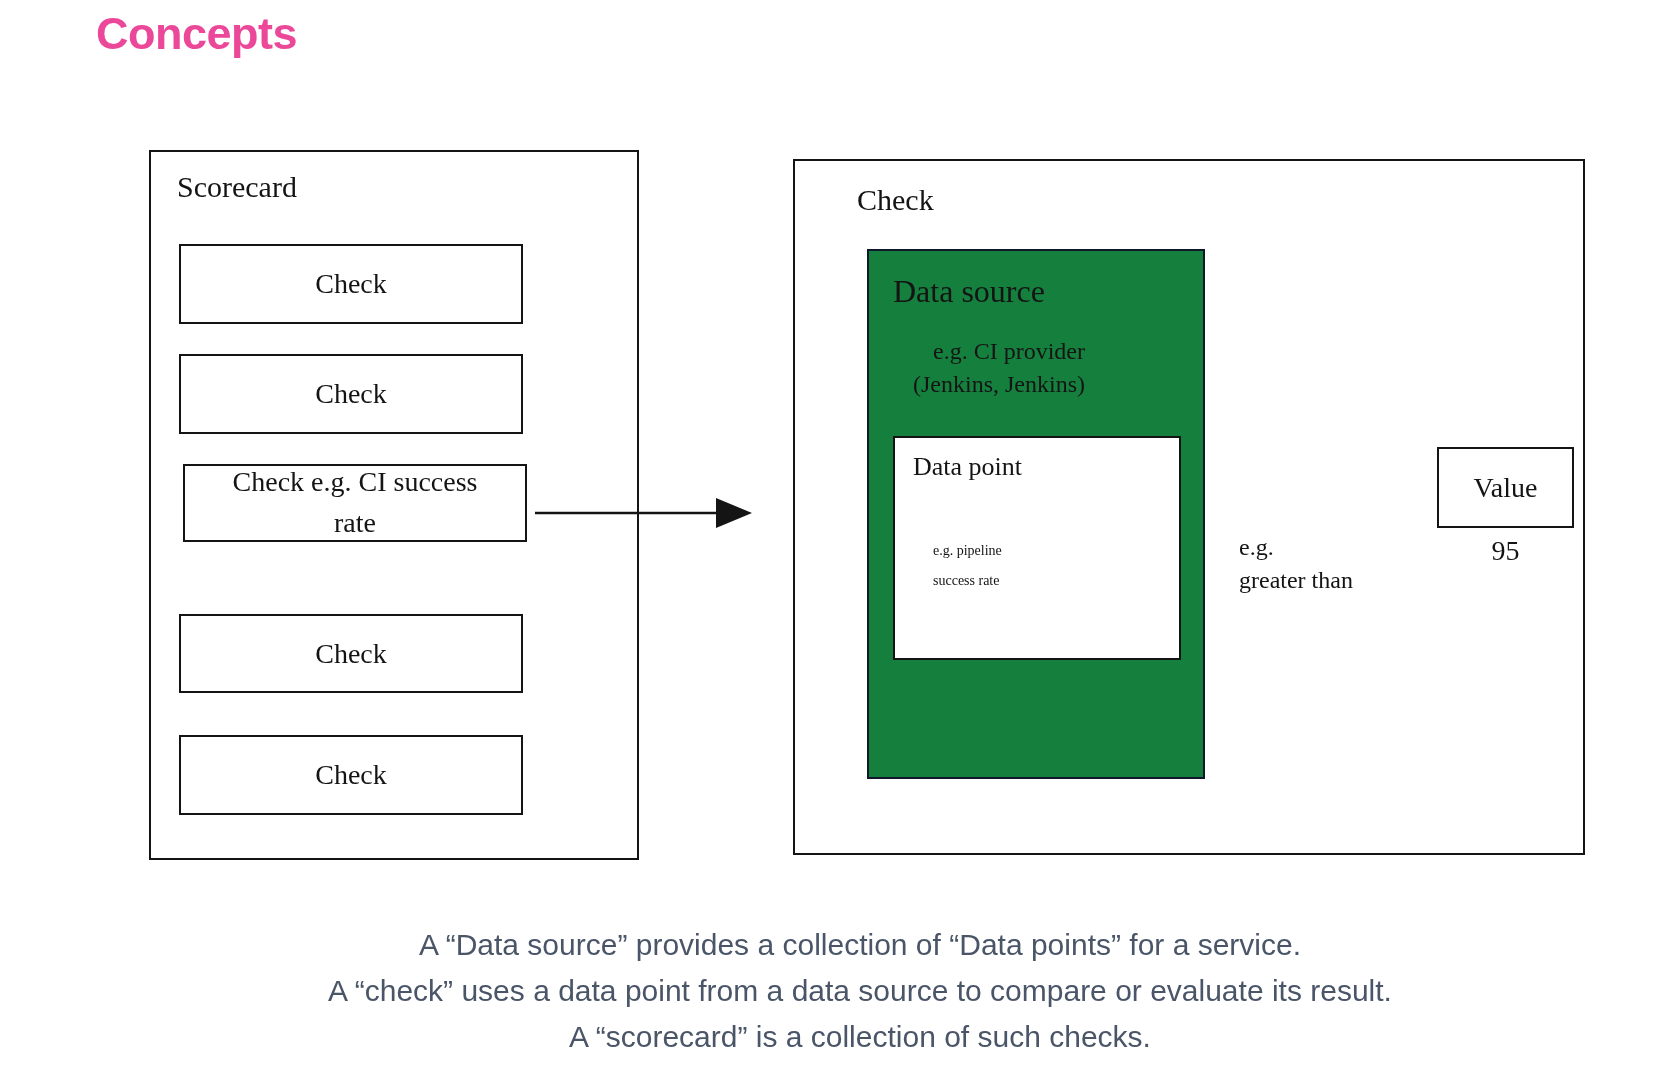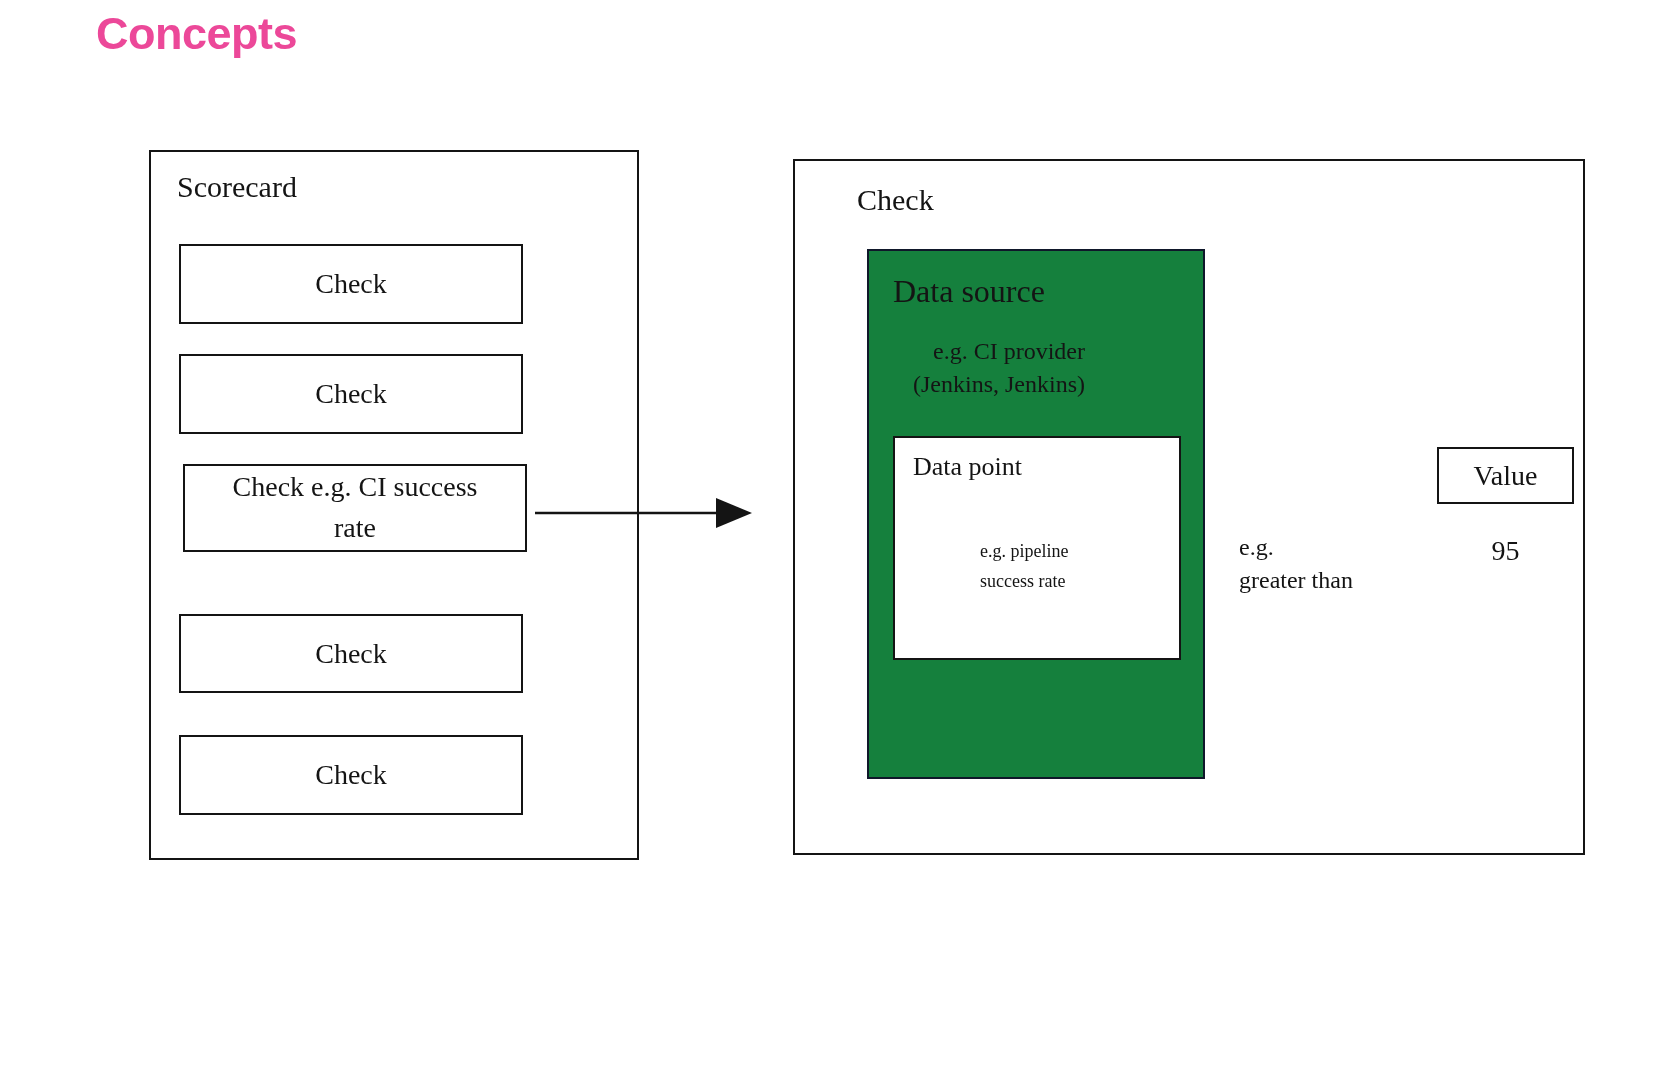--- a/index.html
+++ b/index.html
@@ -44,21 +44,21 @@
     border: 2px solid #141414;
     background: #ffffff;
     display: flex;
     align-items: center;
     justify-content: center;
     text-align: center;
     font-size: 28px;
   }
   .check-1 { left: 28px; top:  92px; width: 344px; height: 80px; }
   .check-2 { left: 28px; top: 202px; width: 344px; height: 80px; }
-  .check-3 { left: 32px; top: 312px; width: 344px; height: 88px; align-items: center; }
+  .check-3 { left: 32px; top: 312px; width: 344px; height: 78px; align-items: center; }
   .check-3 span { display: inline-block; max-width: 292px; line-height: 1.45; }
   .check-4 { left: 28px; top: 462px; width: 344px; height: 79px; }
   .check-5 { left: 28px; top: 583px; width: 344px; height: 80px; }
 
   .arrow-svg { position: absolute; left: 530px; top: 494px; }
 
   .datasource-box {
     position: absolute;
     left: 72px; top: 88px; width: 338px; height: 530px;
     border: 2px solid #0f172a;
@@ -67,32 +67,32 @@
   .ds-label { position: absolute; left: 24px; top: 22px; font-size: 32px; white-space: nowrap; }
   .ds-example { position: absolute; left: 44px; top: 84px; font-size: 24px; line-height: 33px; white-space: nowrap; text-align: right; }
   .datapoint-box {
     position: absolute;
     left: 24px; top: 185px; width: 288px; height: 224px;
     border: 2px solid #141414;
     background: #ffffff;
     padding-left: 33px;
   }
   .dp-label { position: absolute; left: 18px; top: 14px; font-size: 26px; white-space: nowrap; }
-  .dp-example { position: absolute; left: 38px; top: 98px; font-size: 18px; line-height: 30px; white-space: nowrap; margin-left: 47px; }
+  .dp-example { position: absolute; left: 38px; top: 98px; font-size: 14px; line-height: 30px; white-space: nowrap; }
 
   .operator-box {
     position: absolute;
     left: 429px; top: 284px; width: 190px; height: 66px;
     border: 2px solid #141414;
     display: flex; align-items: center; justify-content: center;
     font-size: 29px;
   }
   .value-box {
     position: absolute;
-    left: 642px; top: 286px; width: 137px; height: 57px;
+    left: 642px; top: 286px; width: 137px; height: 81px;
     border: 2px solid #141414;
     display: flex; align-items: center; justify-content: center;
     font-size: 28px;
   }
   .operator-example { position: absolute; left: 444px; top: 370px; font-size: 24px; line-height: 33px; white-space: nowrap; }
   .value-example { position: absolute; left: 642px; top: 374px; width: 137px; text-align: center; font-size: 28px; }
 
   .caption {
     position: absolute;
     left: 60px; top: 922px; width: 1600px;
@@ -157,14 +157,19 @@
       <span>Value</span>
     </div>
 
     <div class="operator-example hand">
       <div>e.g.</div>
       <div>greater than</div>
     </div>
     <div class="value-example hand">95</div>
   </div>
 
+  <div class="caption">
+    <div>A “Data source” provides a collection of “Data points” for a service.</div>
+    <div>A “check” uses a data point from a data source to compare or evaluate its result.</div>
+    <div>A “scorecard” is a collection of such checks.</div>
+  </div>
 
 </div>
 
 </body></html>

